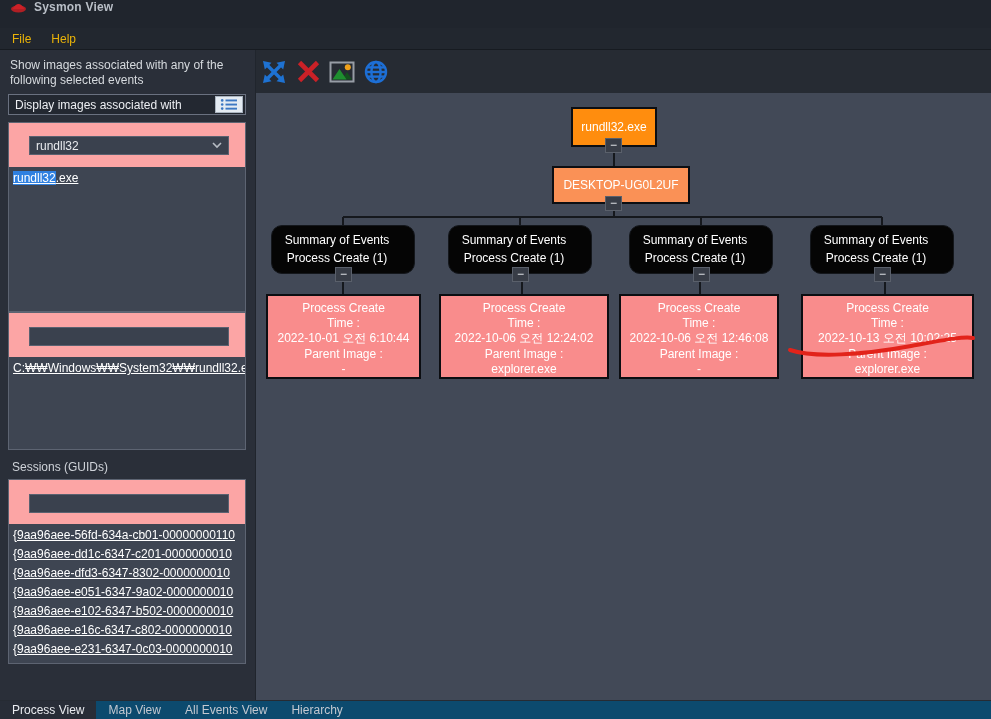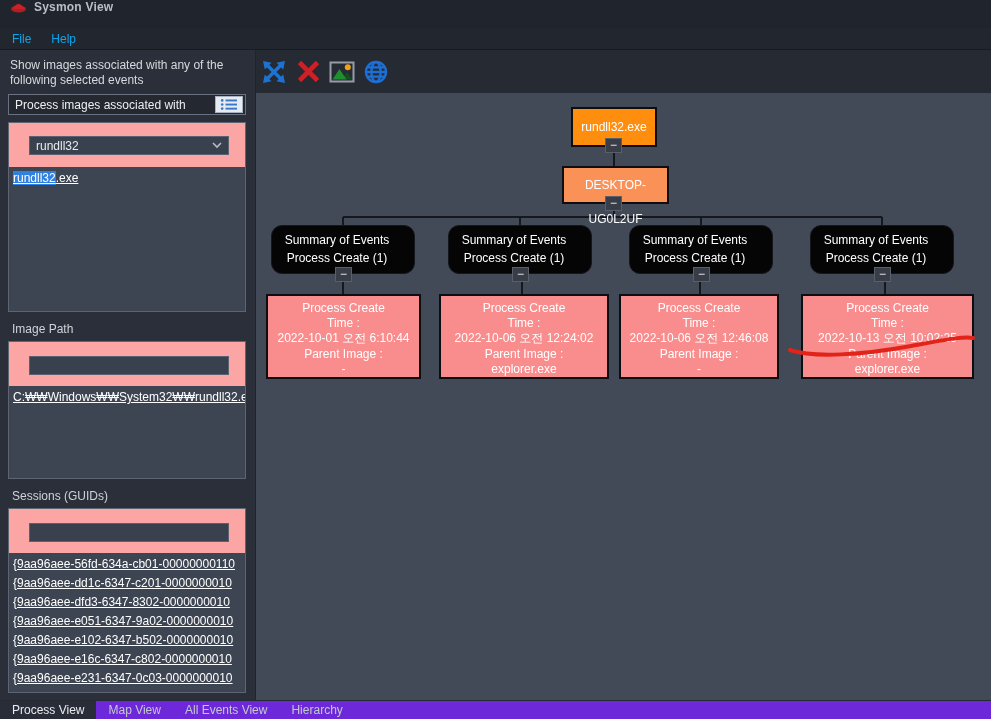--- a/index.html
+++ b/index.html
@@ -4,21 +4,21 @@
 <style>
   html,body{margin:0;padding:0;background:#14171c;}
   *{box-sizing:border-box;font-family:"Liberation Sans","DejaVu Sans",sans-serif;}
   .window{position:relative;width:991px;height:719px;background:#20252d;color:#d6dade;font-size:12px;overflow:hidden;}
 
   
   .titlebar{height:28px;display:flex;align-items:flex-start;padding-left:10px;background:#20252d;}
   .titlebar .logo{width:17px;height:13px;margin-right:7px;}
   .titlebar .title{font-weight:bold;color:#b9bfc7;letter-spacing:.2px;}
   .menubar{height:22px;display:flex;align-items:center;background:#22272f;border-bottom:1px solid #171b21;}
-  .menu-item{padding:2px 10px;color:#0ea5e9;cursor:default;}
+  .menu-item{padding:2px 10px;color:#eab308;cursor:default;}
   .menu-item:first-child{margin-left:2px;}
 
   
   .content{display:flex;height:650px;}
   .sidebar{width:256px;background:#2a2f39;padding:6px 0 0 8px;border-right:1px solid #20252d;}
   .sidebar .intro{width:238px;color:#d6dade;line-height:15px;margin:2px 2px 6px 2px;}
 
   .hdr-bar{width:238px;height:21px;border:1px solid #6a7180;background:#232831;display:flex;align-items:center;justify-content:space-between;padding:0 2px 0 6px;}
   .hdr-bar span{color:#eceef2;}
   .list-btn{width:28px;height:17px;background:#e4ebf2;border:1px solid #aab4c0;display:flex;align-items:center;justify-content:center;cursor:pointer;}
@@ -38,28 +38,28 @@
 
   
   .main{flex:1;display:flex;flex-direction:column;background:#262b33;}
   .toolbar{height:43px;display:flex;align-items:center;gap:6px;padding-left:4px;background:#262b33;}
   .tool{width:28px;height:28px;display:flex;align-items:center;justify-content:center;cursor:pointer;}
 
   .diagram{position:relative;flex:1;background:#424957;overflow:hidden;}
   .diagram svg.wires{position:absolute;left:0;top:0;z-index:0;}
   .node{position:absolute;z-index:1;border:2px solid #0c0e12;color:#ffffff;text-align:center;}
   .node-root{left:315px;top:14px;width:86px;height:40px;background:#ff8d0e;line-height:36px;}
-  .node-host{left:306px;top:73px;width:107px;height:38px;background:#fa9156;line-height:34px;}
+  .node-host{left:296px;top:73px;width:138px;height:38px;background:#fa9156;line-height:34px;}
   .node-summary{height:49px;top:132px;width:144px;background:#050505;border:1px solid #14171c;border-radius:11px;display:flex;flex-direction:column;justify-content:space-between;padding:7px 12px 8px 0;}
   .node-leaf{top:201px;height:85px;background:#f98c8c;padding-top:5px;line-height:15.2px;}
   .collapse{position:absolute;z-index:2;width:17px;height:15px;background:#383d47;border:1px solid #5a606b;color:#e8eaee;font-size:12px;line-height:12px;text-align:center;cursor:pointer;}
   .scribble{position:absolute;z-index:3;left:0;top:0;pointer-events:none;}
 
   
-  .tabbar{height:19px;display:flex;background:#6d28d9;border-top:1px solid #262b33;}
+  .tabbar{height:19px;display:flex;background:#0c4a6e;border-top:1px solid #262b33;}
   .tab{padding:0 12px;line-height:19px;color:#c3c8d0;cursor:pointer;}
   .tab.active{background:#282d37;color:#e9ebef;}
 </style>
 </head>
 <body>
 
 <div class="window">
 
   <div class="titlebar">
     <svg class="logo" viewBox="0 0 17 13">
@@ -73,21 +73,21 @@
     <span class="menu-item">File</span>
     <span class="menu-item">Help</span>
   </div>
 
   <div class="content">
 
     <div class="sidebar">
       <div class="intro">Show images associated with any of the following selected events</div>
 
       <div class="hdr-bar">
-        <span>Process images associated with</span>
+        <span>Display images associated with</span>
         <span class="list-btn">
           <svg width="18" height="13" viewBox="0 0 18 13">
             <circle cx="2.2" cy="2.4" r="1.3" fill="#3c77c2"></circle>
               <rect x="5.5" y="1.5" width="11.5" height="1.9" fill="#3c77c2"></rect>
             <circle cx="2.2" cy="6.5" r="1.3" fill="#3c77c2"></circle>
               <rect x="5.5" y="5.6" width="11.5" height="1.9" fill="#3c77c2"></rect>
             <circle cx="2.2" cy="10.6" r="1.3" fill="#3c77c2"></circle>
               <rect x="5.5" y="9.7" width="11.5" height="1.9" fill="#3c77c2"></rect>
           </svg>
         </span>
@@ -98,21 +98,20 @@
           <span>rundll32</span>
           <svg width="10" height="7" viewBox="0 0 10 7">
             <polyline points="1,1 5,5 9,1" fill="none" stroke="#b6bcc4" stroke-width="1.6"></polyline>
           </svg>
         </div>
         <div class="listpane">
           <a class="lnk"><span class="hl">rundll32</span><span>.exe</span></a>
         </div>
       </div>
 
-      <div class="side-label">Image Path</div>
 
       <div class="groupbox gb-paths">
         <input class="textbox" value="" style="">
         <div class="listpane">
           <a class="lnk">C:₩₩Windows₩₩System32₩₩rundll32.exe</a>
         </div>
       </div>
 
       <div class="side-label">Sessions (GUIDs)</div>
 

